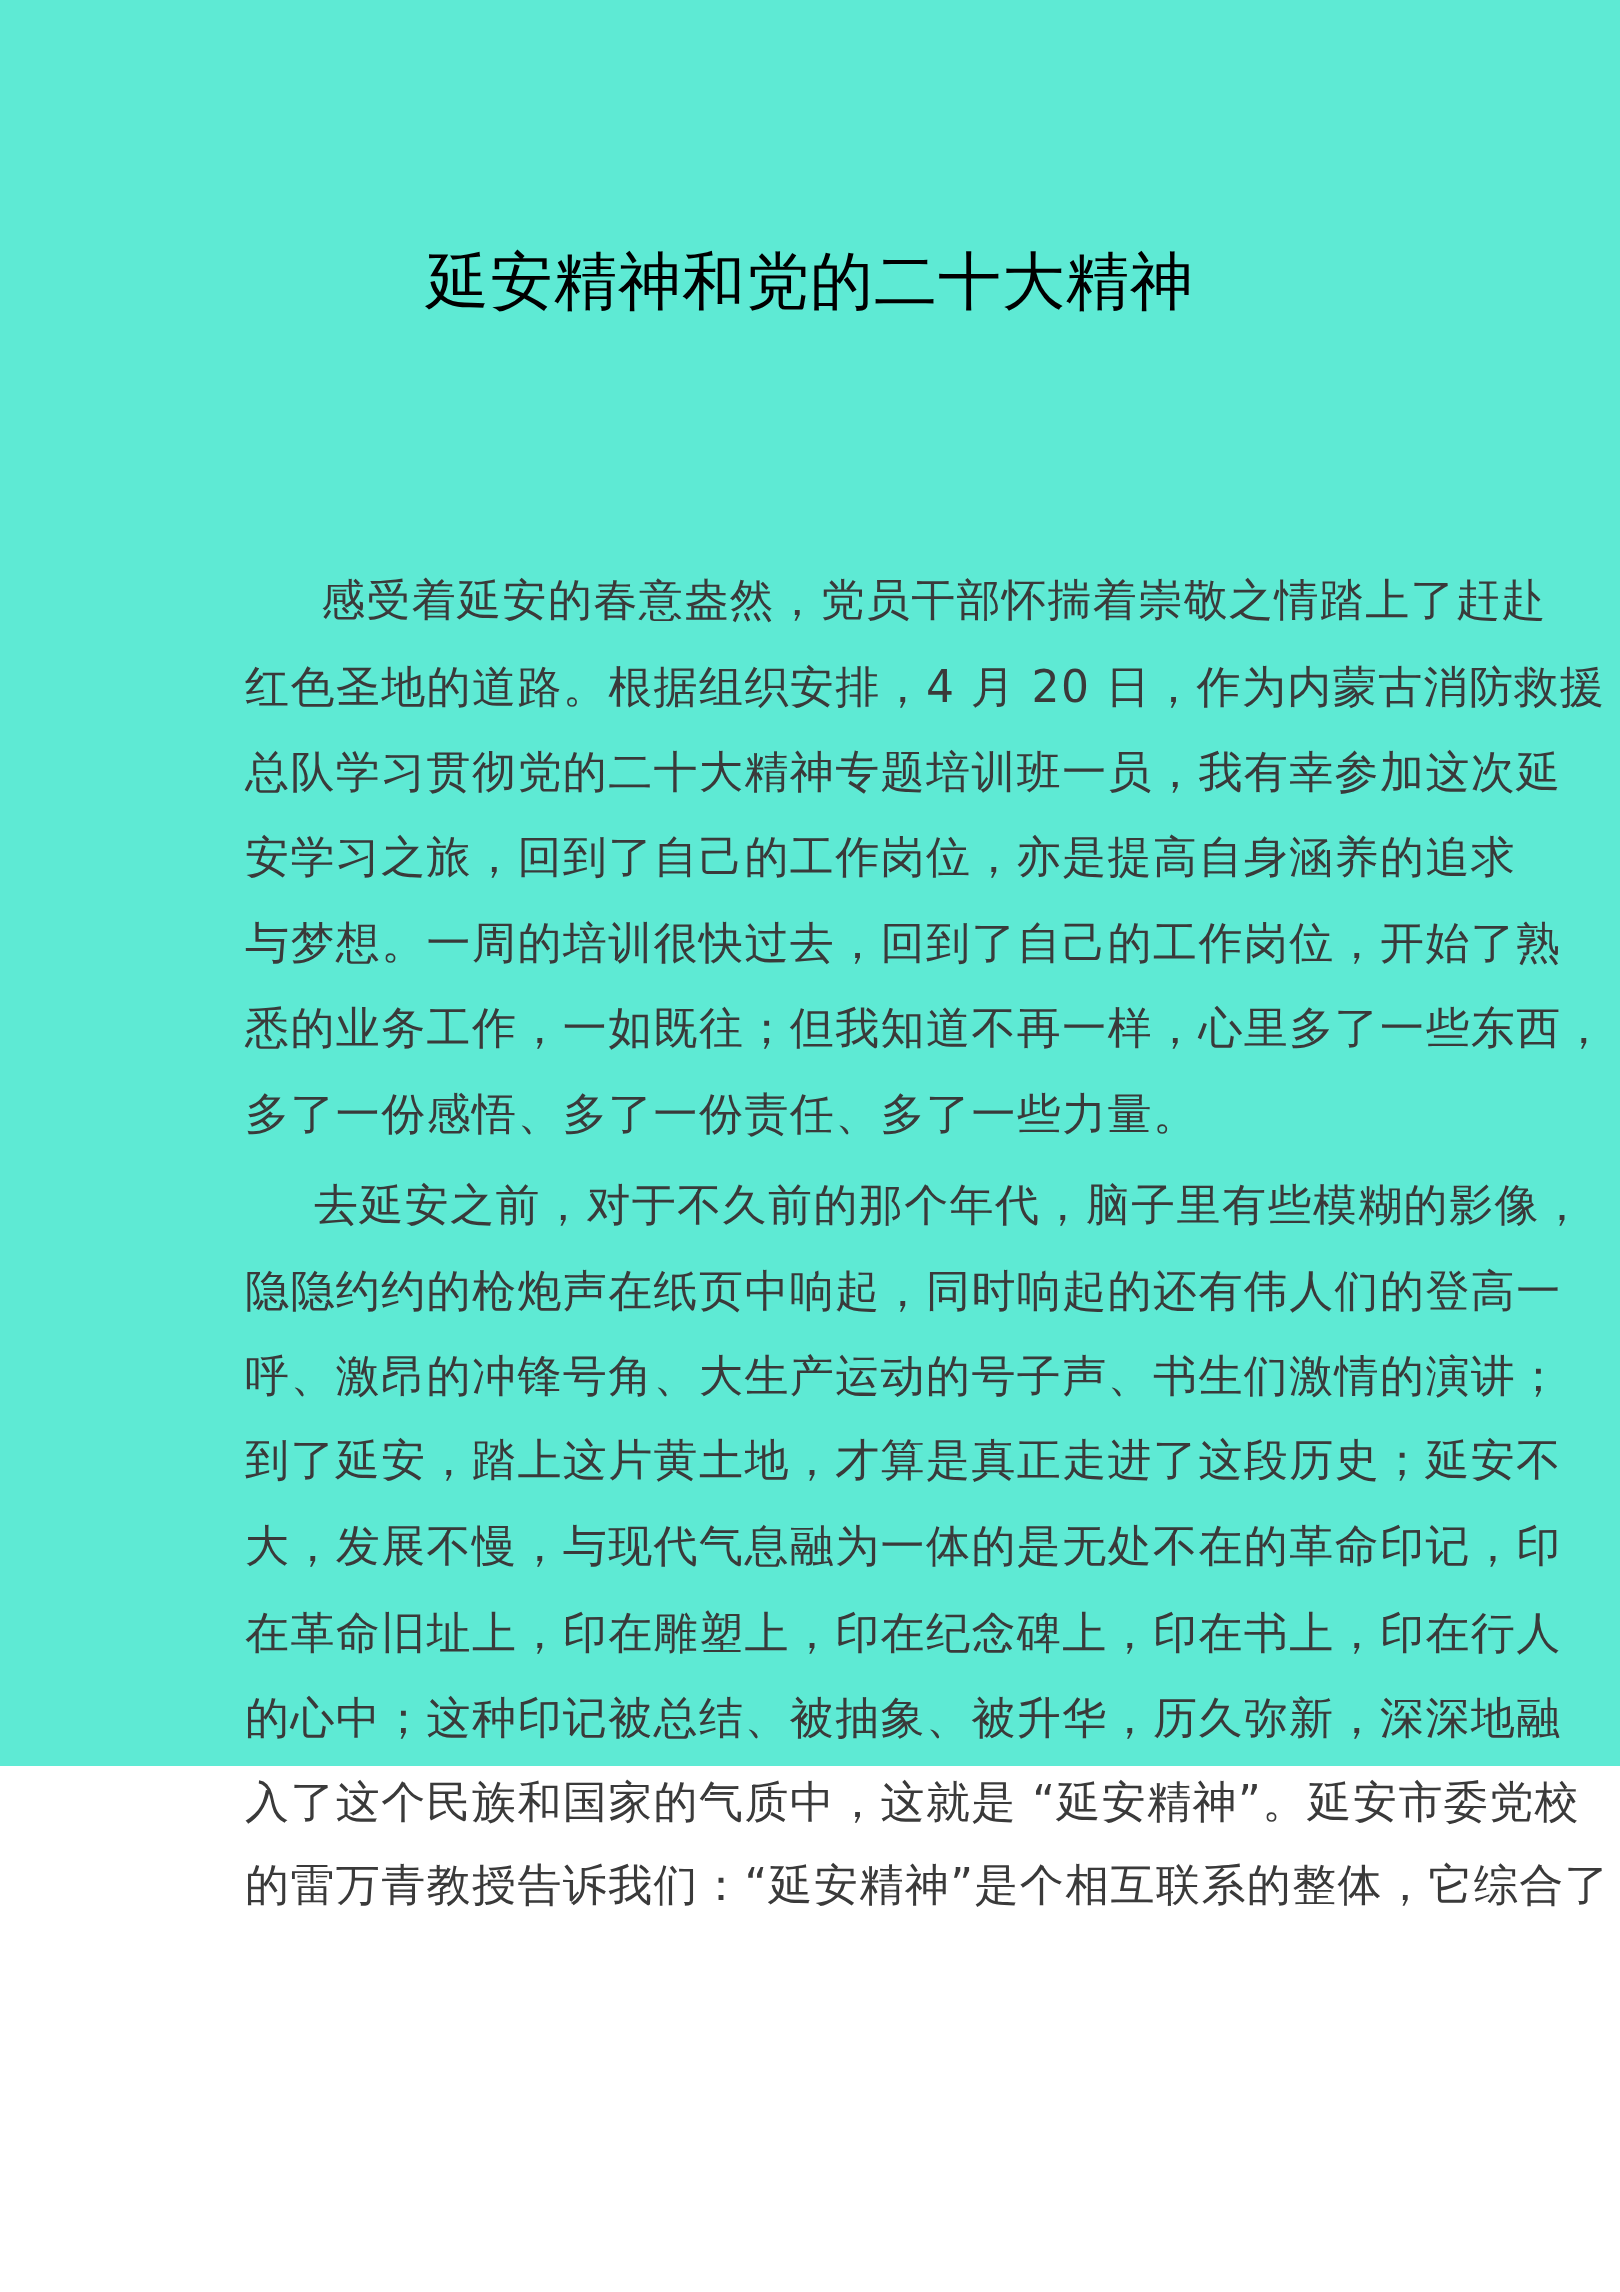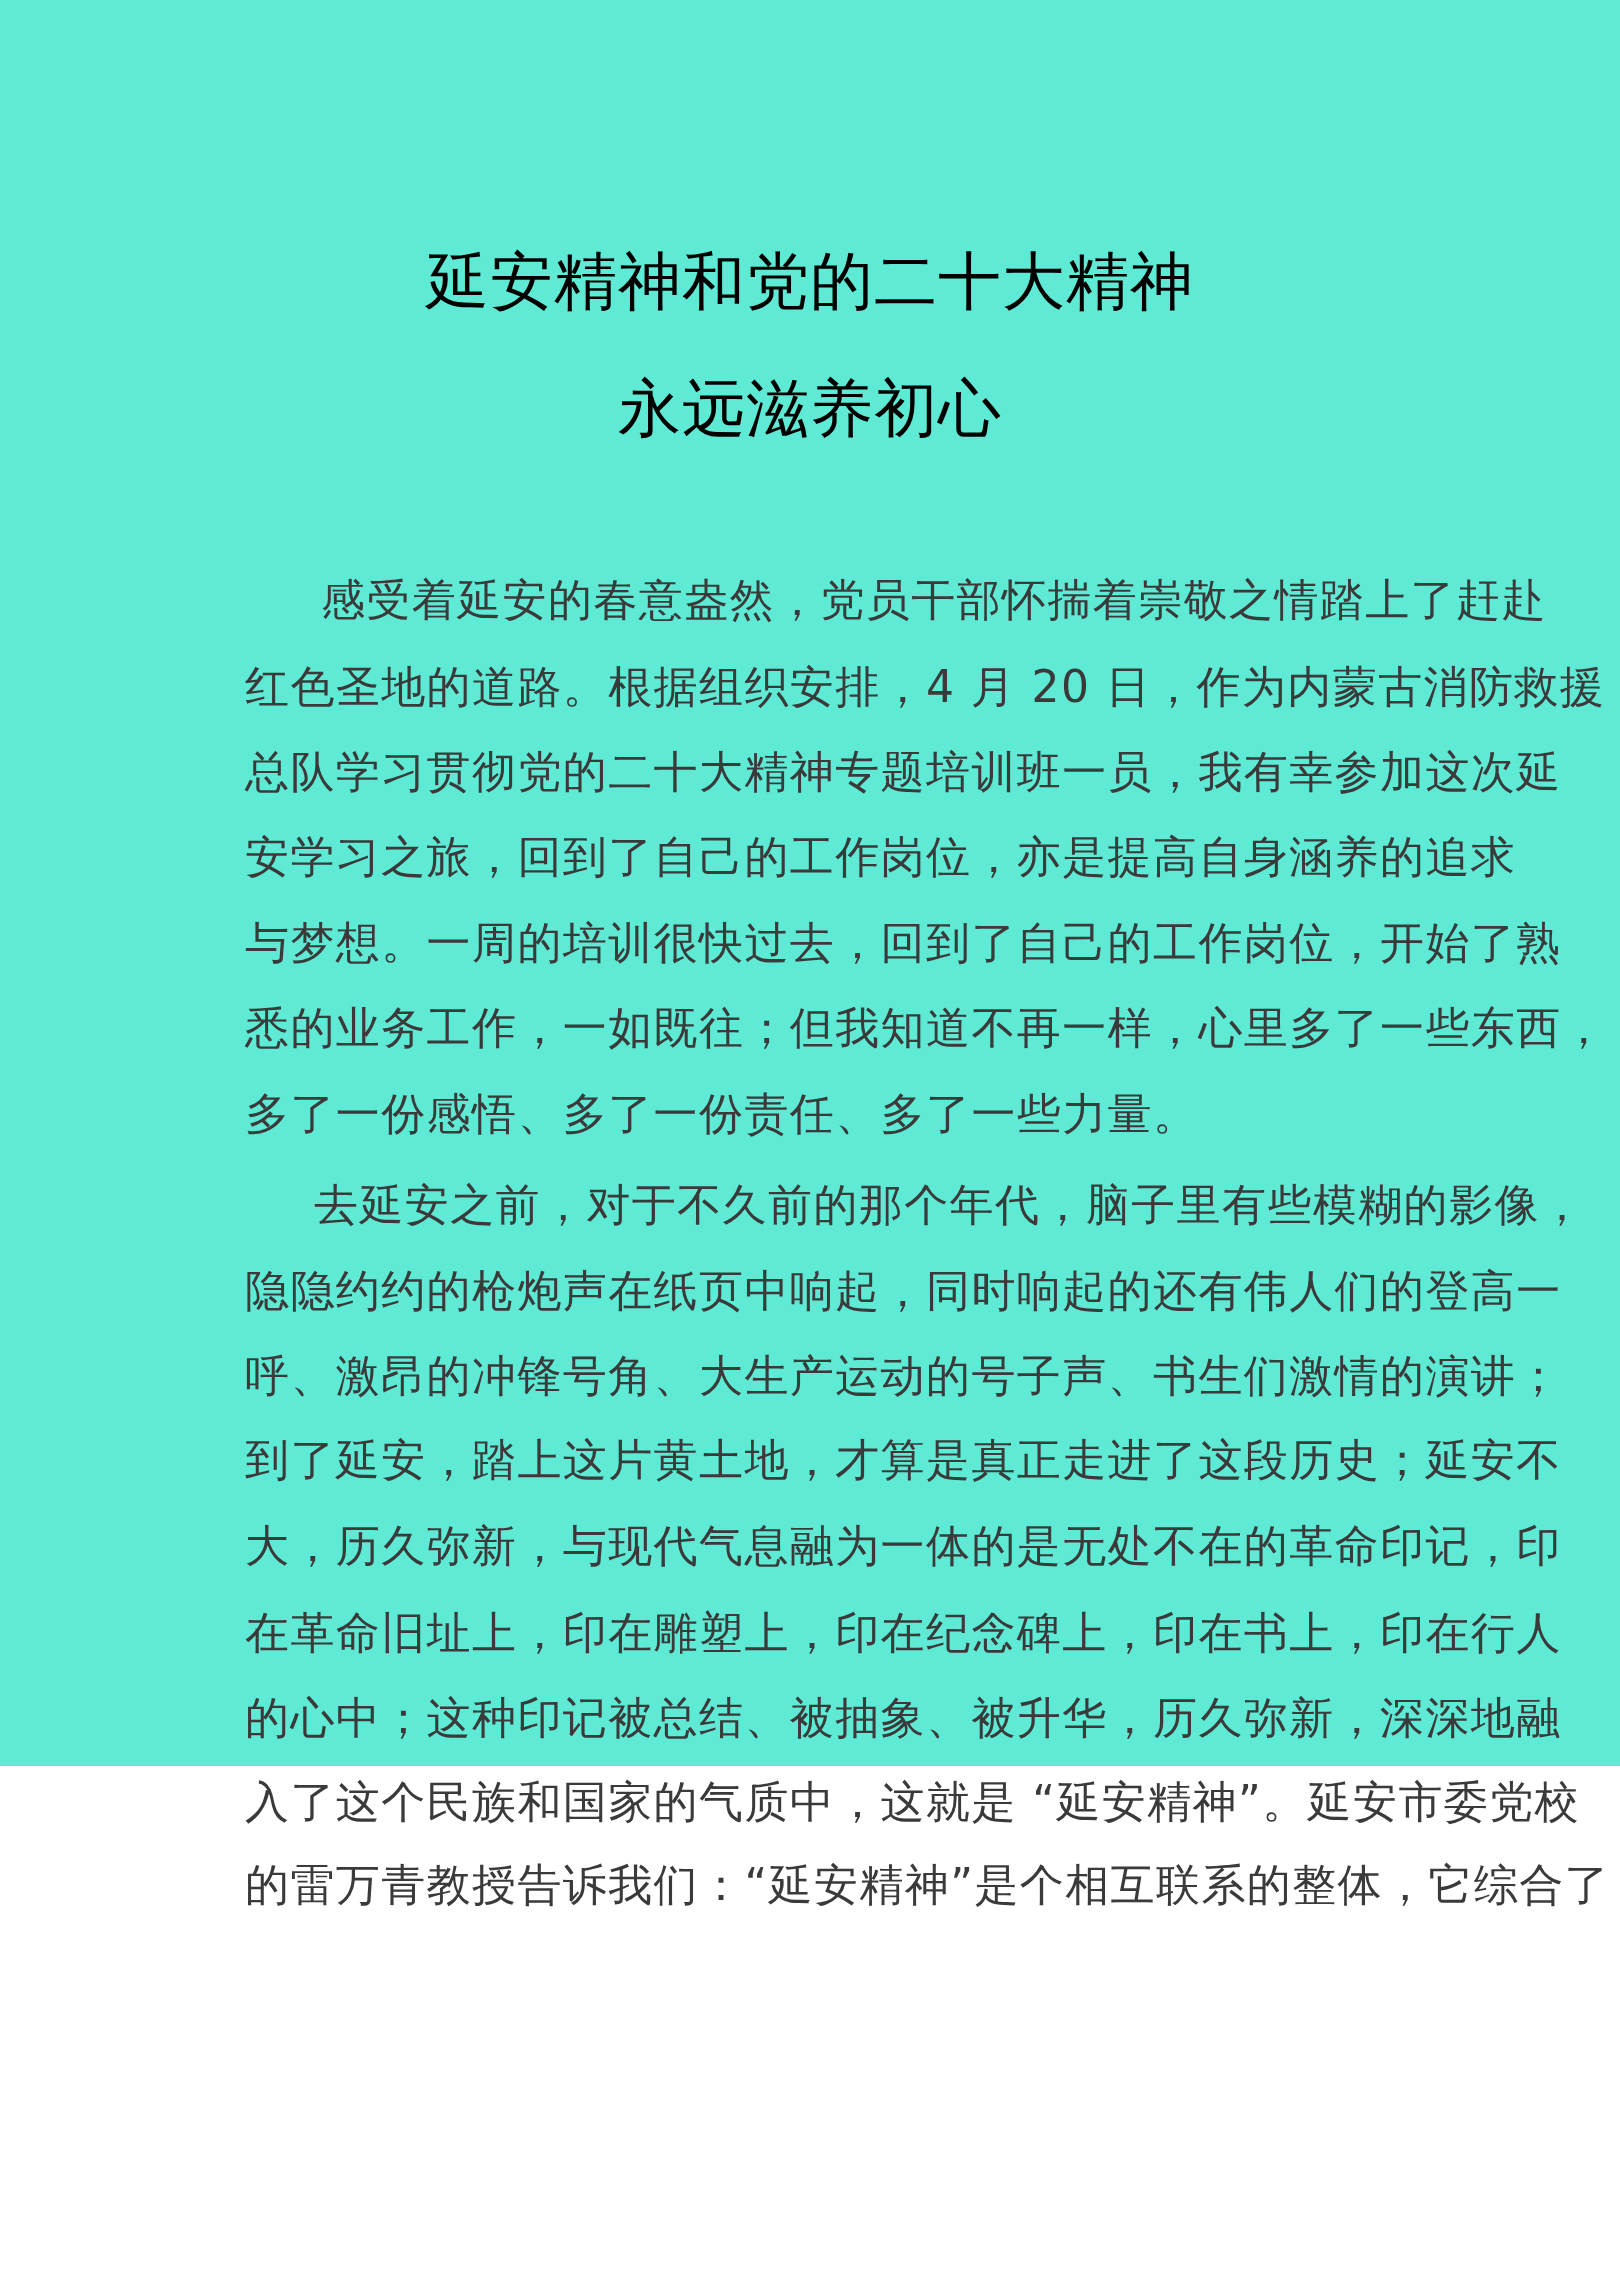--- a/index.html
+++ b/index.html
@@ -47,38 +47,37 @@
     }
     .body-line.indent-1 { left: 321px; }
     .body-line.indent-2 { left: 314px; font-family: Liberation Serif, serif; }
   </style>
 </head>
 <body>
 
 <div class="page">
 
   <div class="title-line l1">延安精神和党的二十大精神</div>
-  <div class="title-line l2">永远滋养初心</div>
 
   <div>
     <div class="body-line indent-1" style="top:570px;">感受着延安的春意盎然，党员干部怀揣着崇敬之情踏上了赶赴</div>
     <div class="body-line" style="top:657px;">红色圣地的道路。根据组织安排，4 月 20 日，作为内蒙古消防救援</div>
     <div class="body-line" style="top:742px;">总队学习贯彻党的二十大精神专题培训班一员，我有幸参加这次延</div>
     <div class="body-line" style="top:827px;">安学习之旅，回到了自己的工作岗位，亦是提高自身涵养的追求</div>
     <div class="body-line" style="top:913px;">与梦想。一周的培训很快过去，回到了自己的工作岗位，开始了熟</div>
     <div class="body-line" style="top:998px;">悉的业务工作，一如既往；但我知道不再一样，心里多了一些东西，</div>
     <div class="body-line" style="top:1084px;">多了一份感悟、多了一份责任、多了一些力量。</div>
   </div>
 
   <div>
     <div class="body-line indent-2" style="top:1176px;">去延安之前，对于不久前的那个年代，脑子里有些模糊的影像，</div>
     <div class="body-line" style="top:1261px;">隐隐约约的枪炮声在纸页中响起，同时响起的还有伟人们的登高一</div>
     <div class="body-line" style="top:1346px;">呼、激昂的冲锋号角、大生产运动的号子声、书生们激情的演讲；</div>
     <div class="body-line" style="top:1430px;">到了延安，踏上这片黄土地，才算是真正走进了这段历史；延安不</div>
-    <div class="body-line" style="top:1516px;">大，历久弥新，与现代气息融为一体的是无处不在的革命印记，印</div>
+    <div class="body-line" style="top:1516px;">大，发展不慢，与现代气息融为一体的是无处不在的革命印记，印</div>
     <div class="body-line" style="top:1603px;">在革命旧址上，印在雕塑上，印在纪念碑上，印在书上，印在行人</div>
     <div class="body-line" style="top:1688px;">的心中；这种印记被总结、被抽象、被升华，历久弥新，深深地融</div>
     <div class="body-line" style="top:1772px;">入了这个民族和国家的气质中，这就是 “延安精神”。延安市委党校</div>
     <div class="body-line" style="top:1855px;">的雷万青教授告诉我们：“延安精神”是个相互联系的整体，它综合了</div>
   </div>
 
 </div>
 
 
 </body></html>

